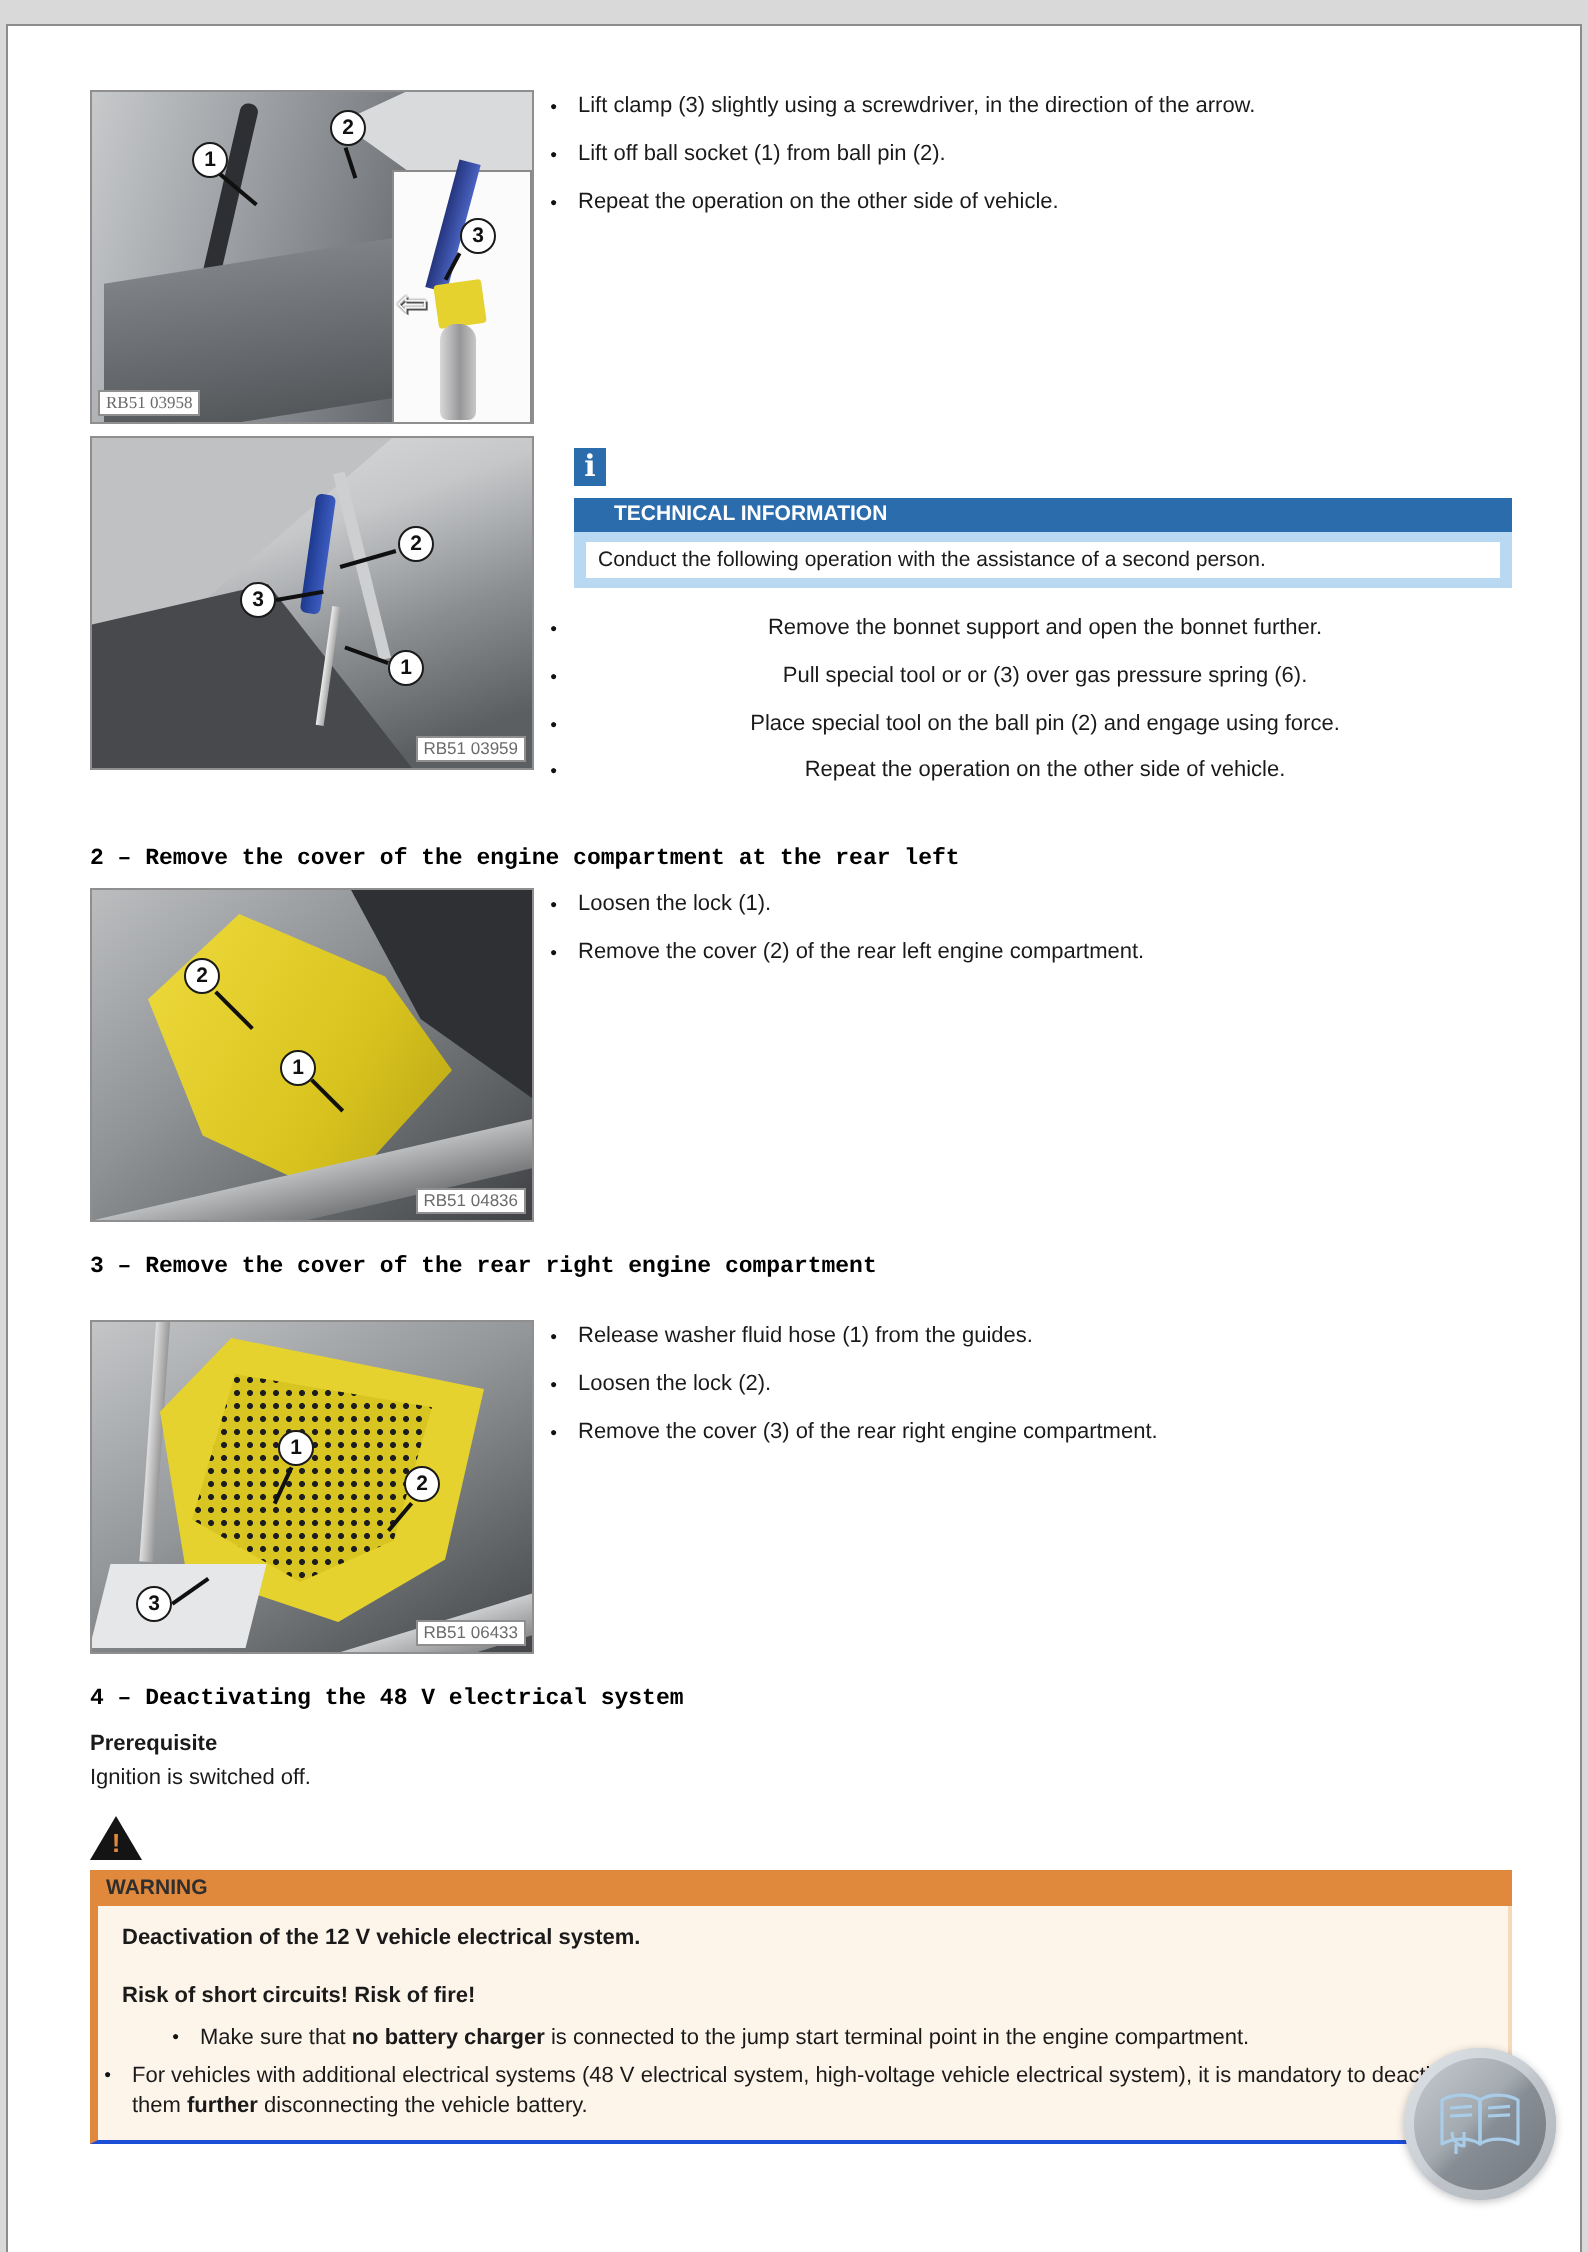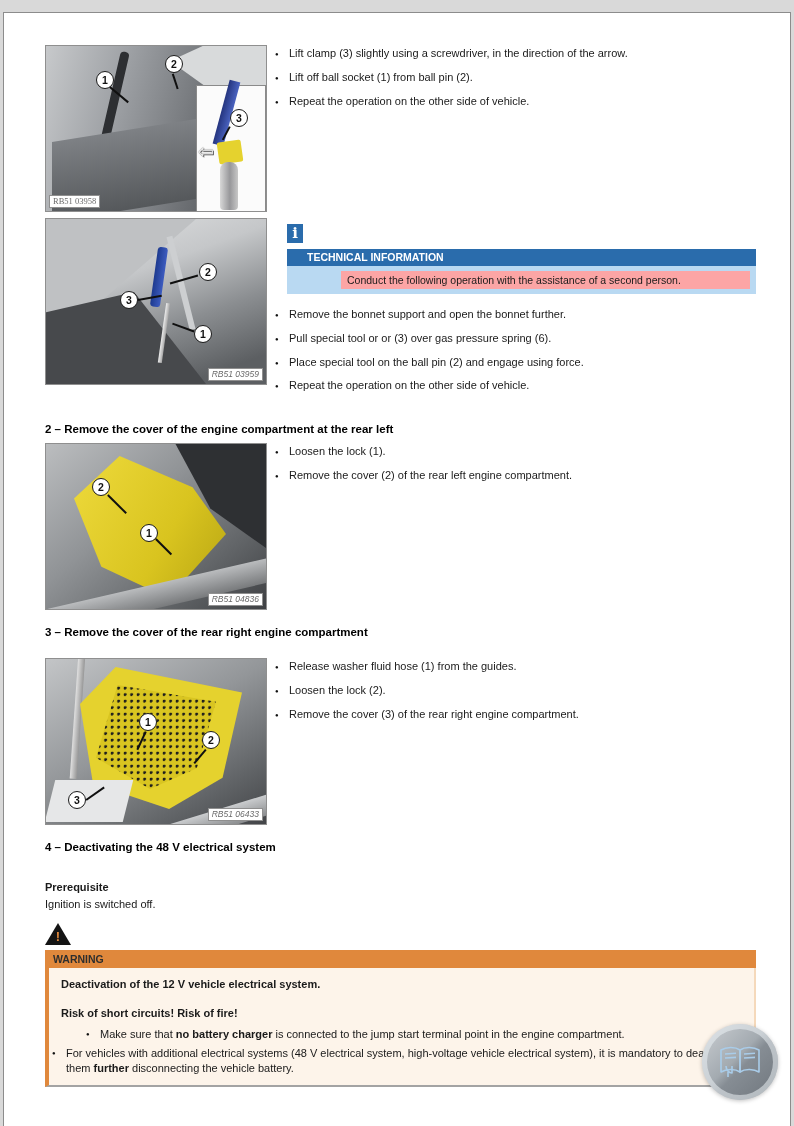--- a/index.html
+++ b/index.html
@@ -12,33 +12,33 @@
 
   
   .row { display:flex; gap:7px; }
   .mb6 { margin-bottom:6px; }
   .textcol { flex:1; padding-top:2px; }
 
   .blist { list-style:none; }
   .blist li { position:relative; padding-left:15px; margin-bottom:10px; font-size:11px; line-height:1.25; }
   .blist li::before { content:"●"; position:absolute; left:1px; top:4px; font-size:6px; color:#111; }
 
-  .sec-h { font-size:11.5px; font-weight:bold; color:#000; }
+  .sec-h { font-size:11.5px; font-weight:bold; color:#000;font-family:Liberation Mono, monospace; }
   .h-s2 { margin-top:20px; margin-bottom:8px; }
   .h-s3 { margin-top:16px; margin-bottom:20px; }
   .h-s4 { margin-top:16px; }
-  .prereq { font-size:11px; font-weight:bold; margin-top:28px; }
+  .prereq { font-size:11px; font-weight:bold; margin-top:10px; }
   .prereq-txt { font-size:11px; margin-top:5px; }
 
   
   .fig { position:relative; width:222px; height:167px; border:1px solid #8f8f8f;
          overflow:hidden; flex:0 0 auto; }
   .flabel { position:absolute; bottom:3px; background:#fff; border:1px solid #8f8f8f;
             color:#6b6b6b; font-size:8.5px; line-height:11px; padding:0 3px; z-index:5; }
-  .flabel.left { left:3px;font-family:Liberation Serif, serif; } .flabel.right { right:3px;font-style:italic; }
+  .flabel.left { left:3px;font-family:Liberation Serif, serif; } .flabel.right { right:3px; }
   .co { position:absolute; width:18px; height:18px; background:#fff; border:1.5px solid #1a1a1a;
         border-radius:50%; display:flex; align-items:center; justify-content:center;
         font-size:10.5px; font-weight:bold; color:#111; z-index:4; }
   .ln { position:absolute; height:1.5px; background:#101010; transform-origin:0 50%; z-index:3; }
   .shape { position:absolute; }
 
   .fig1 { background:linear-gradient(105deg,#c7c9cb 0%,#9ea1a5 32%,#7b7e82 58%,#595c60 82%,#47494d 100%); }
   .f1-wiper { left:58px; top:4px; width:9px; height:150px; background:#2d2f32; transform:rotate(13deg); border-radius:4px; }
   .f1-mass  { left:6px; top:84px; width:150px; height:80px; background:linear-gradient(#7e8185,#55585b); transform:skewY(-9deg); }
   .f1-sky   { right:0; top:0; width:96px; height:84px; background:#d8dadb; clip-path:polygon(34% 0,100% 0,100% 100%,0 18%); }
@@ -74,33 +74,33 @@
   .f4-hose  { left:52px; bottom:-12px; width:200px; height:20px; background:linear-gradient(#caccce,#8a8c8e); transform:rotate(-17deg); border-radius:10px; }
   .f4-brkt  { left:4px; bottom:2px; width:78px; height:42px; background:#e6e7e8; transform:skewX(-14deg); }
 
   
   .ti-block { margin:4px 0 14px 13px; }
   .ti-icon { width:16px; height:19px; background:#2a6cac; color:#fff; text-align:center;
              font-family:"DejaVu Serif", serif; font-weight:bold; font-size:15px; line-height:19px; }
   .ti-banner { margin-top:6px; background:#2a6cac; color:#fff; font-weight:bold; font-size:10.5px;
                height:17px; line-height:17px; padding-left:20px; }
   .ti-light { background:#b9d9f2; padding:5px 6px; }
-  .ti-white { background:#fca5a5; font-size:10.5px; padding:3px 6px; color:#1a1a1a;margin-left:48px; }
-  .after-ti { margin-top:12px; }
+  .ti-white { background:#ffffff; font-size:10.5px; padding:3px 6px; color:#1a1a1a; }
+  .after-ti { margin-top:12px;text-align:center; }
 
   
   .warn-icon { position:relative; width:26px; height:24px; margin:13px 0 3px 0; }
   .warn-tri { width:0; height:0; border-left:13px solid transparent; border-right:13px solid transparent;
               border-bottom:22px solid #141414; }
   .warn-ex { position:absolute; left:0; right:0; top:6px; text-align:center; color:#e0883c;
              font-weight:bold; font-size:13px; }
   .warn-banner { height:18px; background:#e0883c; color:#2e2e2e; font-weight:bold; font-size:10.5px;
                  line-height:18px; padding-left:8px; }
   .warn-box { background:#fdf4ea; border:2px solid #f5d9bb; border-top:none;
-              border-left:4px solid #e0883c; border-bottom:2px solid #a3a3a3;
+              border-left:4px solid #e0883c; border-bottom:2px solid #1d4ed8;
               padding:10px 12px 10px 12px; font-size:11px; }
   .wb-lead { font-weight:bold; }
   .wb-risk { font-weight:bold; margin-top:17px; }
   .warn-box ul { list-style:none; }
   .warn-box li { position:relative; padding-left:15px; font-size:11px; line-height:1.3; }
   .warn-box li::before { content:"●"; position:absolute; left:1px; top:4px; font-size:6px; color:#111; }
   ul.wb1 { margin-top:8px; padding-left:24px; }
   ul.wb2 { margin-top:5px; margin-left:-10px; }
 
   

